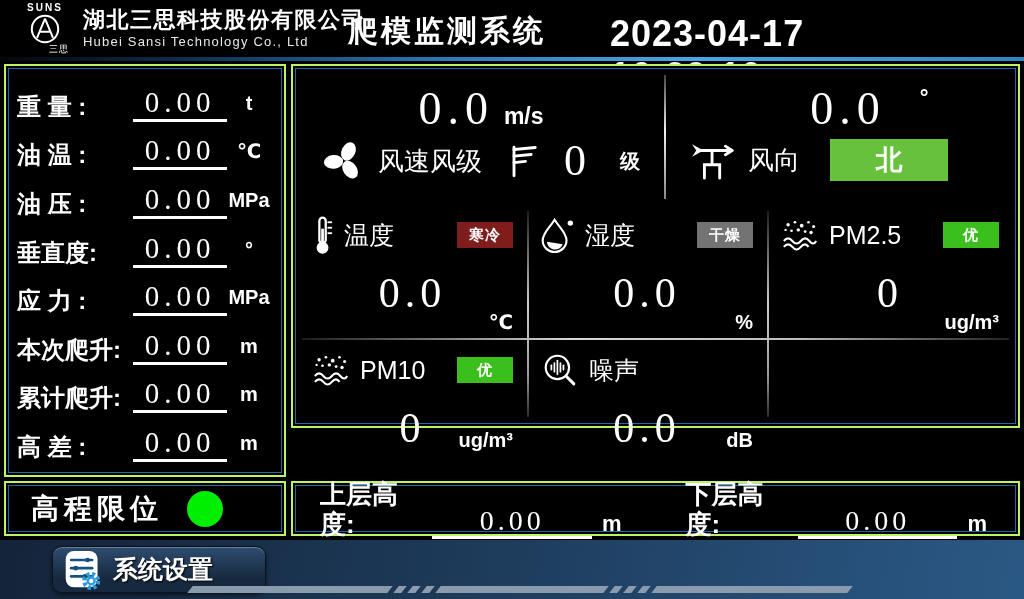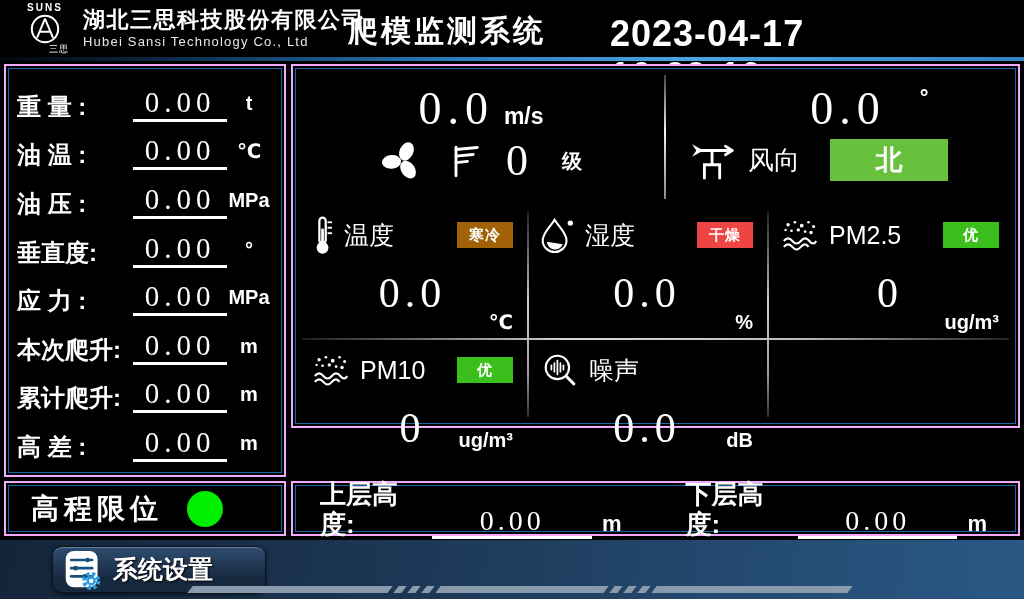--- a/index.html
+++ b/index.html
@@ -13,21 +13,21 @@
   .logo { position:absolute; left:16px; top:1px; display:flex; align-items:center; gap:9px; height:55px; }
   .logo-mark { width:58px; display:flex; flex-direction:column; align-items:center; line-height:1; }
   .logo-suns { font-size:10px; font-weight:bold; letter-spacing:2px; }
   .logo-sansi { font-size:9px; letter-spacing:1px;margin-left:28px; }
   .company .cn { font-size:22px; font-weight:bold; letter-spacing:1.5px; line-height:26px; }
   .company .en { font-size:13px; letter-spacing:1.2px; color:#e8e8e8; line-height:17px; }
   .app-title { position:absolute; left:348px; top:11px; font-size:30px; font-weight:bold; letter-spacing:3px; }
   .datetime { position:absolute; left:610px; top:13px; font-size:36px; font-weight:bold; letter-spacing:1px; }
 
   
-  .panel { position:absolute; background:#000; border:2px solid #f0abfc;
+  .panel { position:absolute; background:#000; border:2px solid #bef264;
     box-shadow: inset 0 0 0 2px #000, inset 0 0 0 3px #1a6aa6; }
   .panel-inner { position:absolute; left:5px; top:5px; right:5px; bottom:5px; }
 
   
   #sidebar { left:4px; top:64px; width:282px; height:413px; }
   #sidebar .panel-inner { display:flex; flex-direction:column; padding:6px 8px 4px 6px; }
   .srow { flex:1; display:flex; align-items:flex-end; padding-bottom:4px; }
   .slabel { width:116px; font-size:24px; font-weight:bold; line-height:30px; white-space:pre; }
   .sval { flex:1; font-family:"Liberation Serif","DejaVu Serif",serif; font-size:29px; line-height:30px;
     text-align:center; letter-spacing:5px; border-bottom:3px solid #fff; padding-bottom:2px; }
@@ -185,20 +185,21 @@
         <div class="wind-sub ws-sub">
           <span class="icon">
             <svg width="44" height="44" viewBox="0 0 48 48">
               <g fill="#fff">
                 <ellipse cx="24" cy="12.5" rx="7.5" ry="10.5" transform="rotate(25 24 24)"></ellipse>
                 <ellipse cx="24" cy="12.5" rx="7.5" ry="10.5" transform="rotate(145 24 24)"></ellipse>
                 <ellipse cx="24" cy="12.5" rx="7.5" ry="10.5" transform="rotate(265 24 24)"></ellipse>
               </g>
             </svg>
           </span>
+          <span class="wind-label">风速风级</span>
           <span class="icon lvl-flag">
             <svg width="30" height="36" viewBox="0 0 36 44">
               <g stroke="#fff" stroke-width="3.5" stroke-linecap="round" fill="none">
                 <line x1="7" y1="5" x2="7" y2="40"></line>
                 <line x1="7" y1="8" x2="33" y2="5.5"></line>
                 <line x1="7" y1="16" x2="28" y2="14"></line>
                 <line x1="7" y1="24" x2="21" y2="22.5"></line>
               </g>
             </svg>
           </span>
@@ -244,37 +245,37 @@
                 <circle cx="11.5" cy="36" r="6.5" fill="#fff"></circle>
                 <line x1="11.5" y1="15" x2="11.5" y2="31" stroke="#fff" stroke-width="3"></line>
                 <g stroke="#fff" stroke-width="2">
                   <line x1="17" y1="8" x2="22" y2="8"></line>
                     <line x1="17" y1="14" x2="22" y2="14"></line>
                     <line x1="17" y1="20" x2="22" y2="20"></line>
                 </g>
               </svg>
             </span>
             <span class="cell-label">温度</span>
-            <span class="badge" style="background-color: #a16207;">寒冷</span>
+            <span class="badge" style="background-color: #7f1d1d;">寒冷</span>
           </div>
           <div class="cell-value">0.0</div>
           <div class="cell-unit">℃</div>
         </div>
 
         <div class="cell">
           <div class="cell-head">
             <span class="icon">
               <svg width="34" height="38" viewBox="0 0 40 44">
                 <path d="M16 4 C23 15 30 20 30 28.5 A14 13.5 0 1 1 2 28.5 C2 20 9 15 16 4 Z" stroke="#fff" stroke-width="2.5" fill="none"></path>
                 <path d="M7 30 a9.5 9 0 0 0 18.5 3 Z" fill="#fff"></path>
                 <circle cx="34.5" cy="8" r="3.2" fill="#fff"></circle>
               </svg>
             </span>
             <span class="cell-label">湿度</span>
-            <span class="badge" style="background-color: #ef4444;">干燥</span>
+            <span class="badge" style="background-color: #737373;">干燥</span>
           </div>
           <div class="cell-value">0.0</div>
           <div class="cell-unit">%</div>
         </div>
 
         <div class="cell">
           <div class="cell-head">
             <span class="icon">
               <svg width="38" height="34" viewBox="0 0 44 40">
                 <g fill="#fff">

